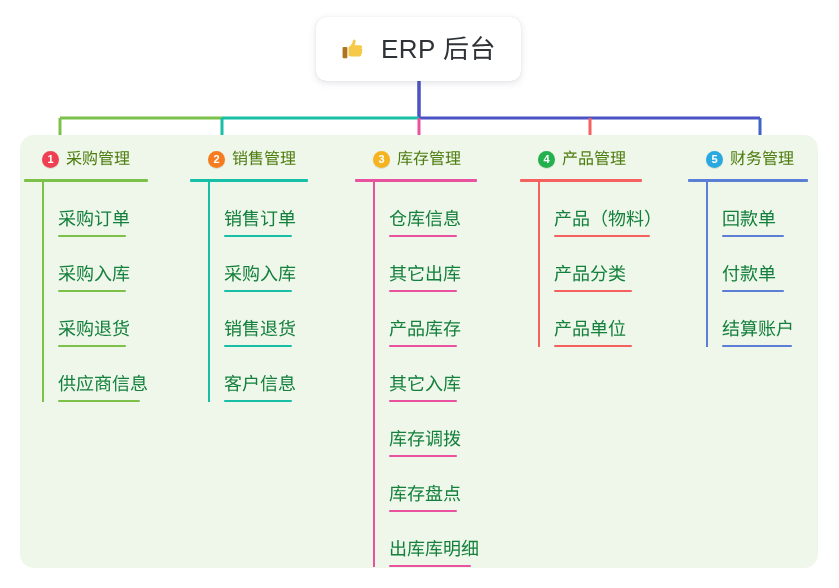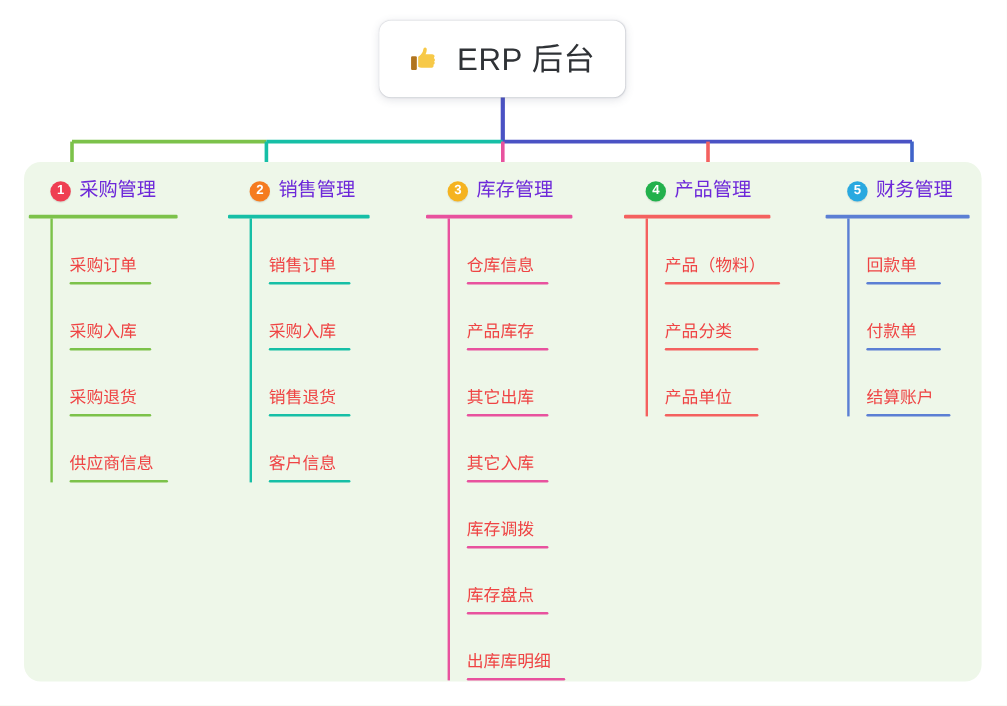--- a/index.html
+++ b/index.html
@@ -58,38 +58,38 @@
     box-sizing:border-box;
   }
   .badge{
     width:17px;height:17px;border-radius:50%;
     color:#ffffff;font-size:11px;line-height:17px;
     text-align:center;font-weight:bold;
     flex:0 0 auto;
     box-shadow:0 1px 1px rgba(0,0,0,.10);
   }
   .branch-title{
-    font-size:16px;color:#6d28d9;white-space:nowrap;line-height:1;
+    font-size:16px;color:#4d7c0f;white-space:nowrap;line-height:1;
   }
   .head-rule{
     height:3px;border-radius:1px;margin-top:7px;
   }
   .leaves{position:relative;margin-top:0;}
   .spine{
     position:absolute;left:18px;top:0;width:2px;
   }
   .leaf{
     position:relative;
     height:55px;
     padding-left:34px;
     box-sizing:border-box;
     display:flex;flex-direction:column;justify-content:flex-end;
   }
   .leaf-label{
-    font-size:14px;color:#ef4444;white-space:nowrap;
+    font-size:18px;color:#15803d;white-space:nowrap;
     line-height:1;margin-bottom:7px;
   }
   .leaf-rule{height:2px;border-radius:1px;}
 </style>
 </head>
 <body>
 
 <div id="root">
 
   <svg id="wires" xmlns="http://www.w3.org/2000/svg">
@@ -177,25 +177,25 @@
           <span class="branch-title">库存管理</span>
         </div>
         <div class="head-rule" style="background: rgb(232, 82, 158); width: 122px;"></div>
         <div class="leaves">
           <div class="spine" style="background: rgb(232, 82, 158); height: 385px;"></div>
           <div class="leaf">
             <div class="leaf-label">仓库信息</div>
             <div class="leaf-rule" style="background: rgb(232, 82, 158); width: 68px;"></div>
           </div>
           <div class="leaf">
+            <div class="leaf-label">其它出库</div>
+            <div class="leaf-rule" style="background: rgb(232, 82, 158); width: 68px;"></div>
+          </div>
+          <div class="leaf">
             <div class="leaf-label">产品库存</div>
-            <div class="leaf-rule" style="background: rgb(232, 82, 158); width: 68px;"></div>
-          </div>
-          <div class="leaf">
-            <div class="leaf-label">其它出库</div>
             <div class="leaf-rule" style="background: rgb(232, 82, 158); width: 68px;"></div>
           </div>
           <div class="leaf">
             <div class="leaf-label">其它入库</div>
             <div class="leaf-rule" style="background: rgb(232, 82, 158); width: 68px;"></div>
           </div>
           <div class="leaf">
             <div class="leaf-label">库存调拨</div>
             <div class="leaf-rule" style="background: rgb(232, 82, 158); width: 68px;"></div>
           </div>

